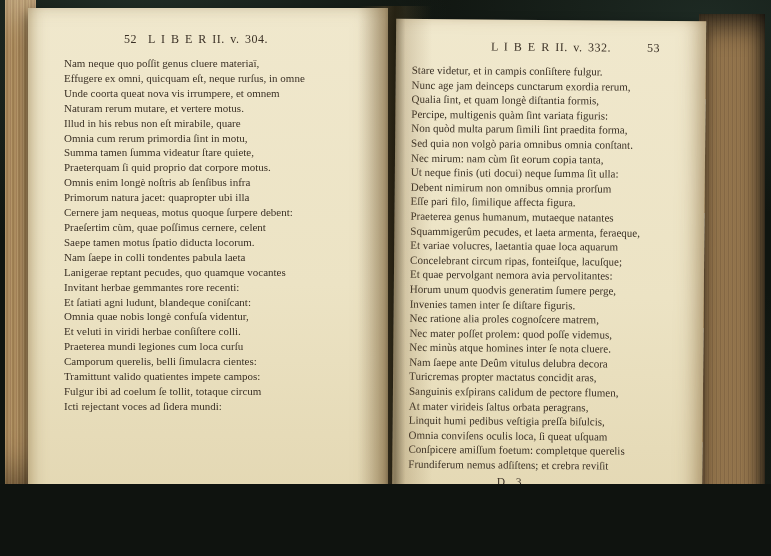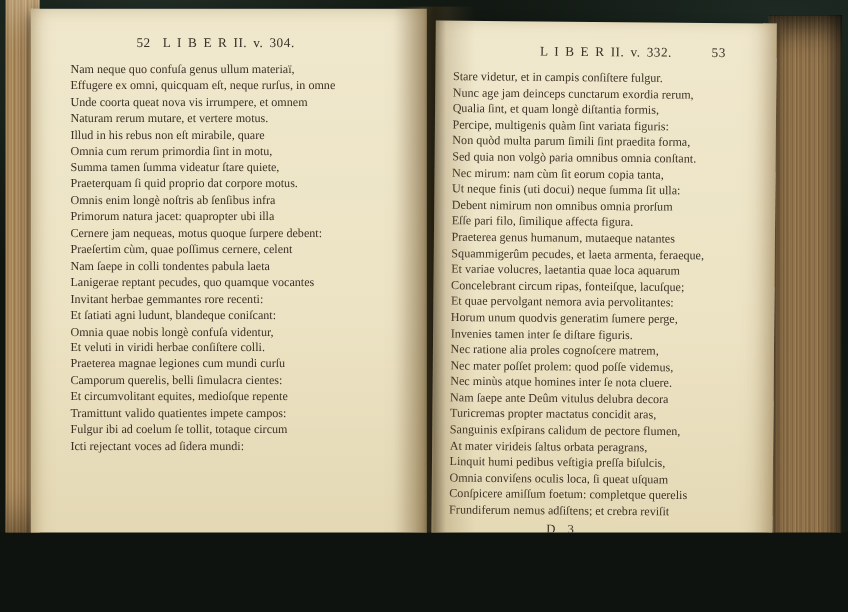--- a/index.html
+++ b/index.html
@@ -84,41 +84,41 @@
   <div class="fore-edge left"></div>
   <div class="fore-edge right"></div>
 
   <div class="page left-page">
     <div class="header">
       <span class="pagenum">52</span>
       <span>L I B E R   II.</span>
       <span>v. 304.</span>
     </div>
     <div class="verses">
-        <div class="vline">Nam neque quo confuſa genus ullum materiaï,</div>
+        <div class="vline">Nam neque quo poſſit genus cluere materiaï,</div>
         <div class="vline">Effugere ex omni, quicquam eſt, neque rurſus, in omne</div>
         <div class="vline">Unde coorta queat nova vis irrumpere, et omnem</div>
         <div class="vline">Naturam rerum mutare, et vertere motus.</div>
         <div class="vline">Illud in his rebus non eſt mirabile, quare</div>
         <div class="vline">Omnia cum rerum primordia ſint in motu,</div>
         <div class="vline">Summa tamen ſumma videatur ſtare quiete,</div>
         <div class="vline">Praeterquam ſi quid proprio dat corpore motus.</div>
         <div class="vline">Omnis enim longè noſtris ab ſenſibus infra</div>
         <div class="vline">Primorum natura jacet: quapropter ubi illa</div>
         <div class="vline">Cernere jam nequeas, motus quoque ſurpere debent:</div>
         <div class="vline">Praeſertim cùm, quae poſſimus cernere, celent</div>
+        <div class="vline">Saepe tamen motus ſpatio diducta locorum.</div>
         <div class="vline">Nam ſaepe in colli tondentes pabula laeta</div>
         <div class="vline">Lanigerae reptant pecudes, quo quamque vocantes</div>
         <div class="vline">Invitant herbae gemmantes rore recenti:</div>
         <div class="vline">Et ſatiati agni ludunt, blandeque coniſcant:</div>
         <div class="vline">Omnia quae nobis longè confuſa videntur,</div>
         <div class="vline">Et veluti in viridi herbae conſiſtere colli.</div>
-        <div class="vline">Praeterea magnae legiones cum mundi curſu</div>
+        <div class="vline">Praeterea mundi legiones cum loca curſu</div>
         <div class="vline">Camporum querelis, belli ſimulacra cientes:</div>
-        <div class="vline">Et circumvolitant equites, medioſque repente</div>
         <div class="vline">Tramittunt valido quatientes impete campos:</div>
         <div class="vline">Fulgur ibi ad coelum ſe tollit, totaque circum</div>
         <div class="vline">Icti rejectant voces ad ſidera mundi:</div>
       </div>
   </div>
 
   <div class="page right-page">
     <div class="header">
       <span class="pagenum">53</span>
       <span>L I B E R   II.</span>

